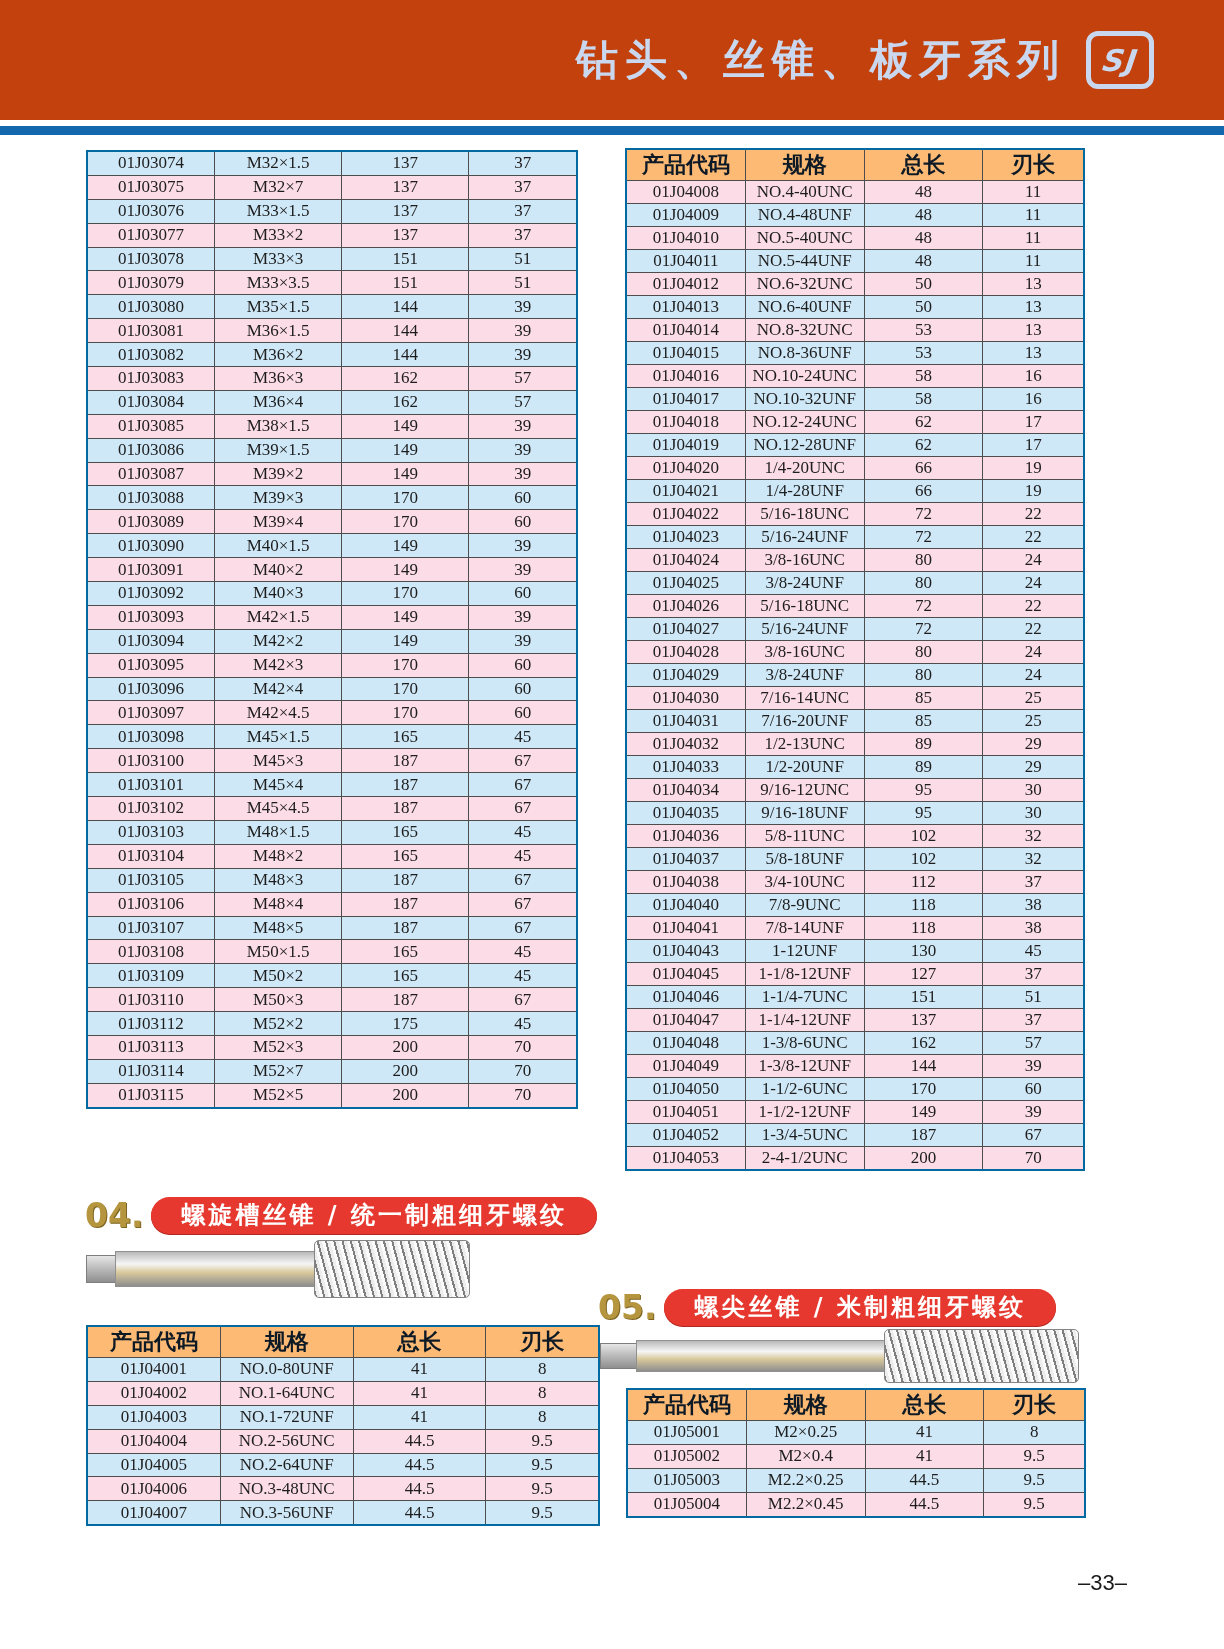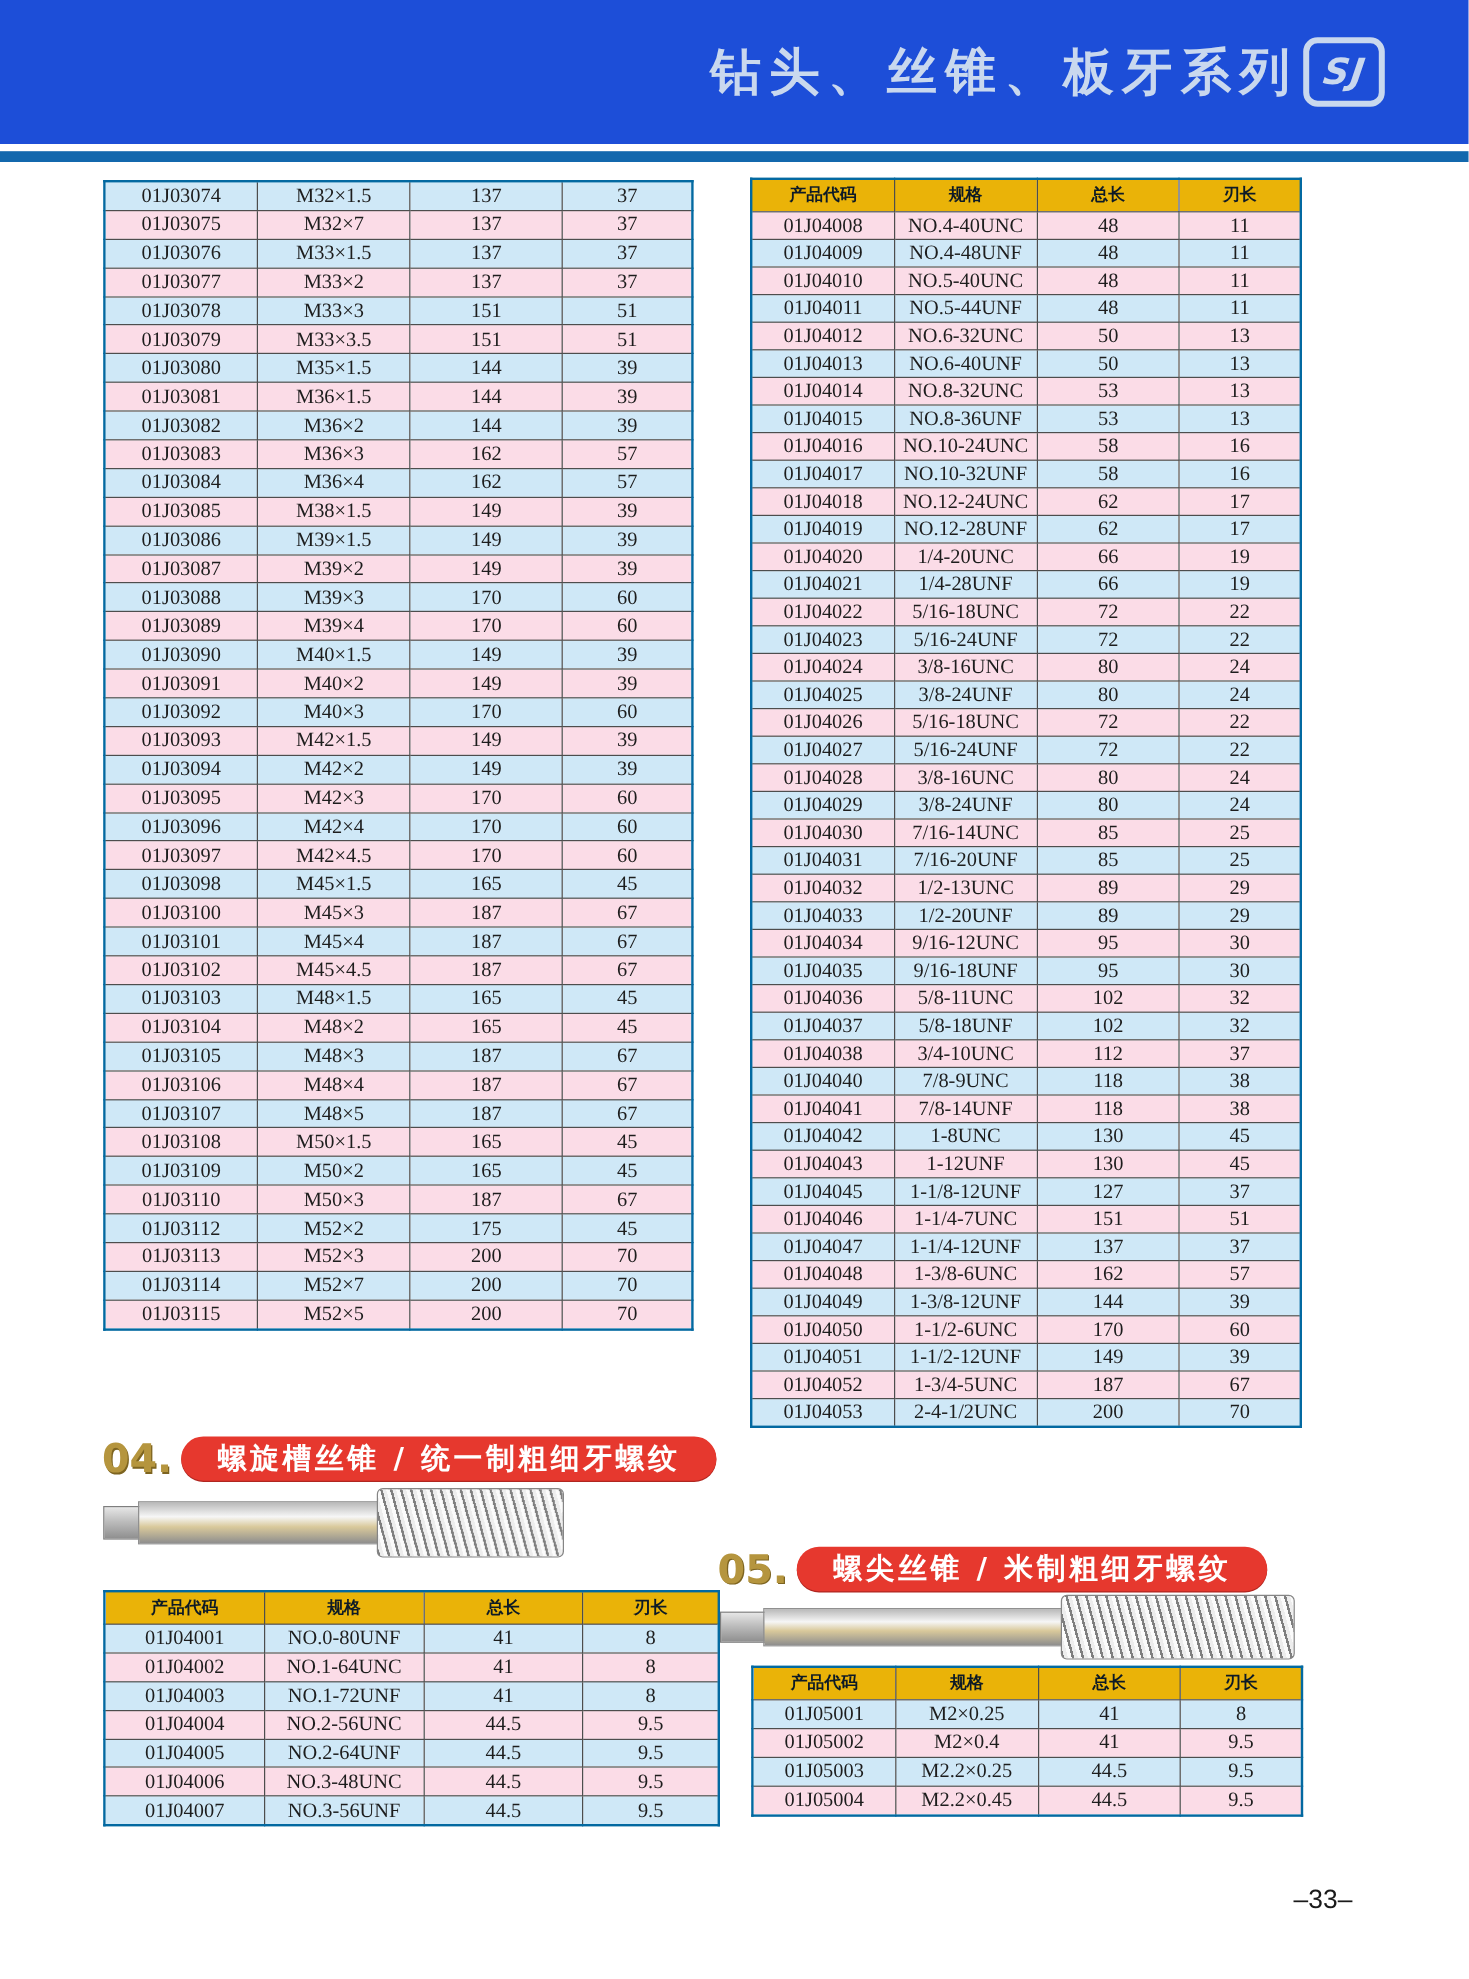--- a/index.html
+++ b/index.html
@@ -1,35 +1,35 @@
 <!DOCTYPE html>
 <html><head>
 <meta charset="utf-8">
 <style>
   html,body{margin:0;padding:0;background:#ffffff;}
   .page{position:relative;width:1224px;height:1649px;background:#ffffff;overflow:hidden;
         font-family:"DejaVu Sans","Liberation Sans",sans-serif;}
 
   
-  .header-bar{position:absolute;left:0;top:0;width:100%;height:120px;background:#1d4ed8;
-              display:flex;justify-content:flex-end;align-items:center;gap:4px;
+  .header-bar{position:absolute;left:0;top:0;width:100%;height:120px;background:#c2410c;
+              display:flex;justify-content:flex-end;align-items:center;gap:20px;
               padding-right:70px;box-sizing:border-box;}
   .header-title{color:#c9d8ee;font-size:42px;font-weight:bold;letter-spacing:7px;}
   .logo-box{width:58px;height:48px;border:5px solid #c9d8ee;border-radius:12px;
             display:flex;align-items:center;justify-content:center;}
   .logo-box span{color:#c9d8ee;font-size:30px;font-weight:bold;font-style:italic;
                  transform:skewX(-8deg);letter-spacing:1px;}
   .header-stripe{position:absolute;left:0;top:126px;width:100%;height:9px;background:#1368ad;}
 
   
   table{border-collapse:collapse;table-layout:fixed;position:absolute;border:2px solid #0369a1;}
   th,td{border:1px solid #4d4d4d;text-align:center;vertical-align:middle;overflow:hidden;
         white-space:nowrap;padding:0;}
-  th{background:#eab308;font-family:"DejaVu Sans","Liberation Sans",sans-serif;
-     font-size:14px;font-weight:bold;color:#0d1a26;height:26px;margin-top:40px;}
+  th{background:#fdba74;font-family:"DejaVu Sans","Liberation Sans",sans-serif;
+     font-size:22px;font-weight:bold;color:#0d1a26;height:26px;margin-top:40px;}
   td{font-family:"Liberation Serif","DejaVu Serif",serif;font-size:17px;color:#1d1d1d;height:22.9px;}
   td:nth-child(1),th:nth-child(1){width:26%;}
   td:nth-child(2),th:nth-child(2){width:26%;}
   td:nth-child(3),th:nth-child(3){width:26%;}
   td:nth-child(4),th:nth-child(4){width:22%;}
   .blue-first tbody tr:nth-child(odd) {background:#cfe8f7;}
   .blue-first tbody tr:nth-child(even){background:#fbdce7;}
   .pink-first tbody tr:nth-child(odd) {background:#fbdce7;}
   .pink-first tbody tr:nth-child(even){background:#cfe8f7;}
 
@@ -526,26 +526,20 @@
           <td>118</td>
           <td>38</td>
         </tr>
         <tr>
           <td>01J04041</td>
           <td>7/8-14UNF</td>
           <td>118</td>
           <td>38</td>
         </tr>
         <tr>
-          <td>01J04042</td>
-          <td>1-8UNC</td>
-          <td>130</td>
-          <td>45</td>
-        </tr>
-        <tr>
           <td>01J04043</td>
           <td>1-12UNF</td>
           <td>130</td>
           <td>45</td>
         </tr>
         <tr>
           <td>01J04045</td>
           <td>1-1/8-12UNF</td>
           <td>127</td>
           <td>37</td>

